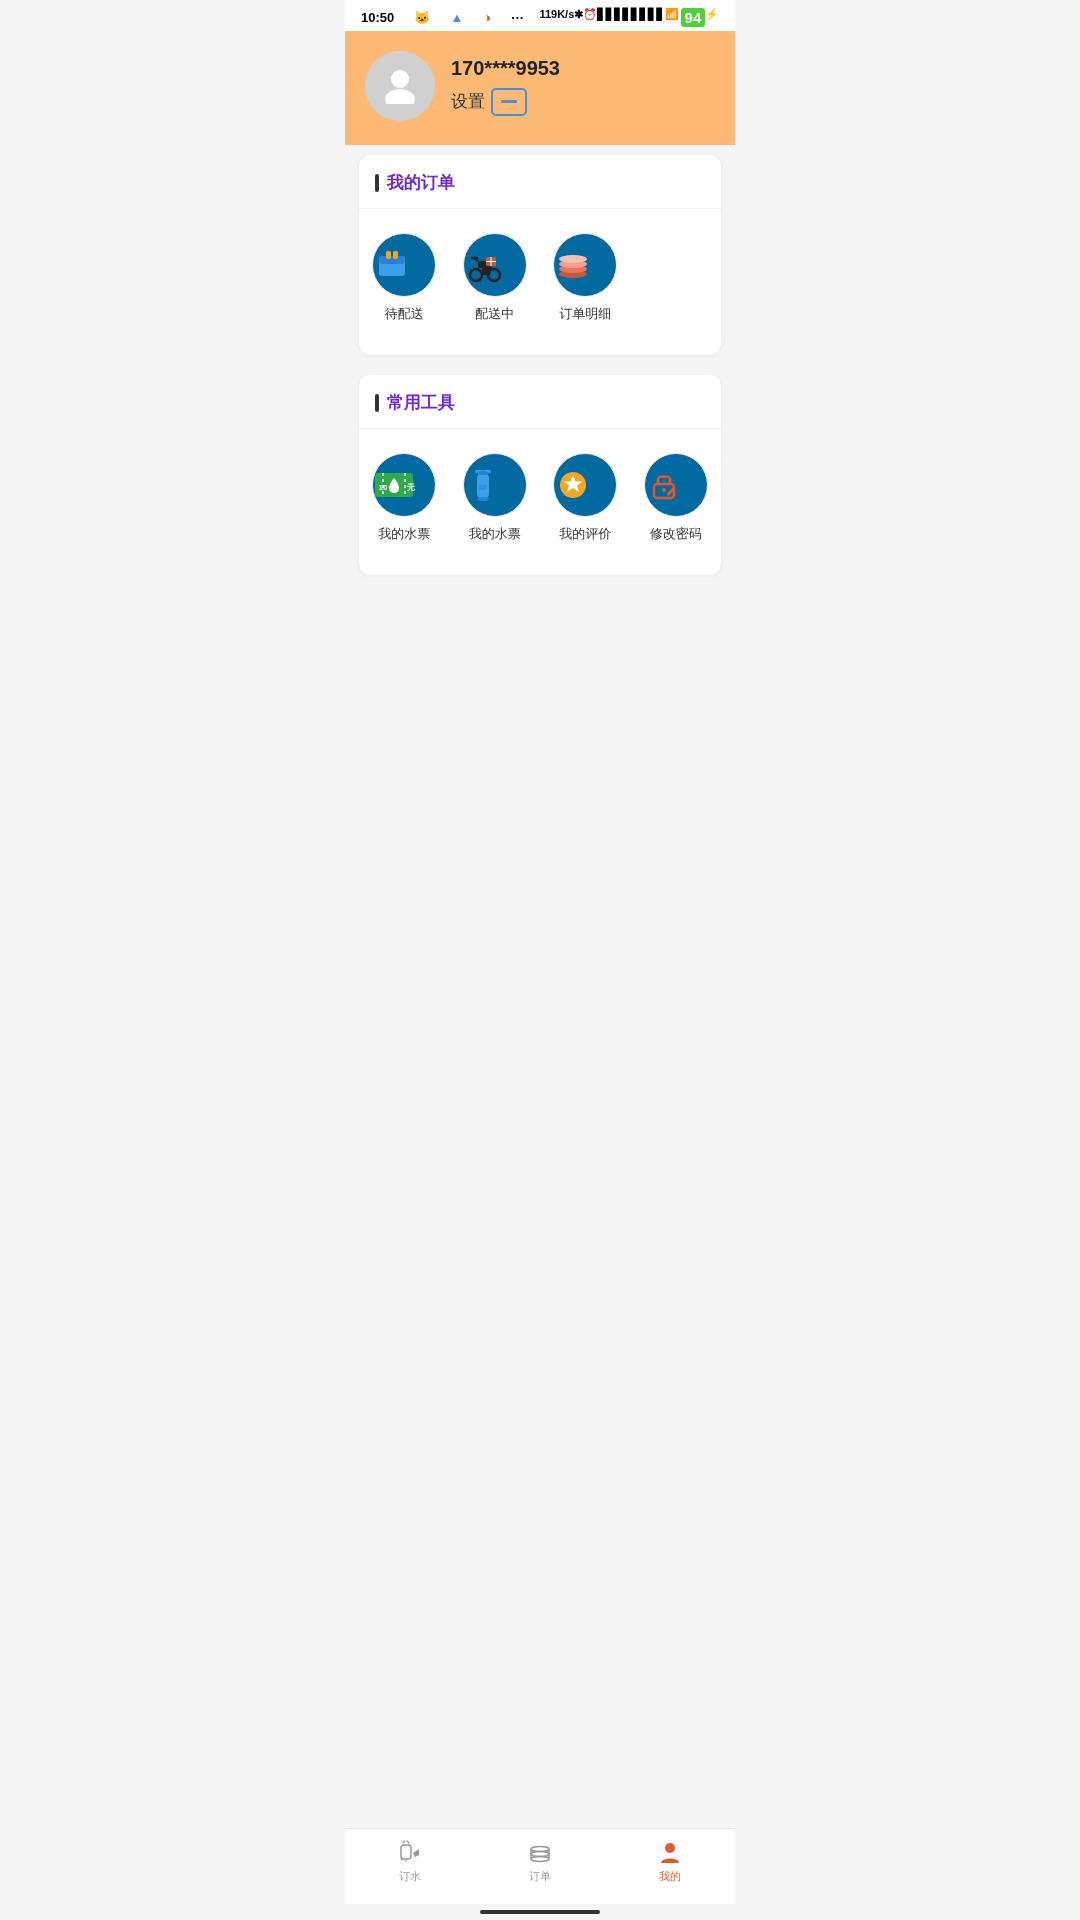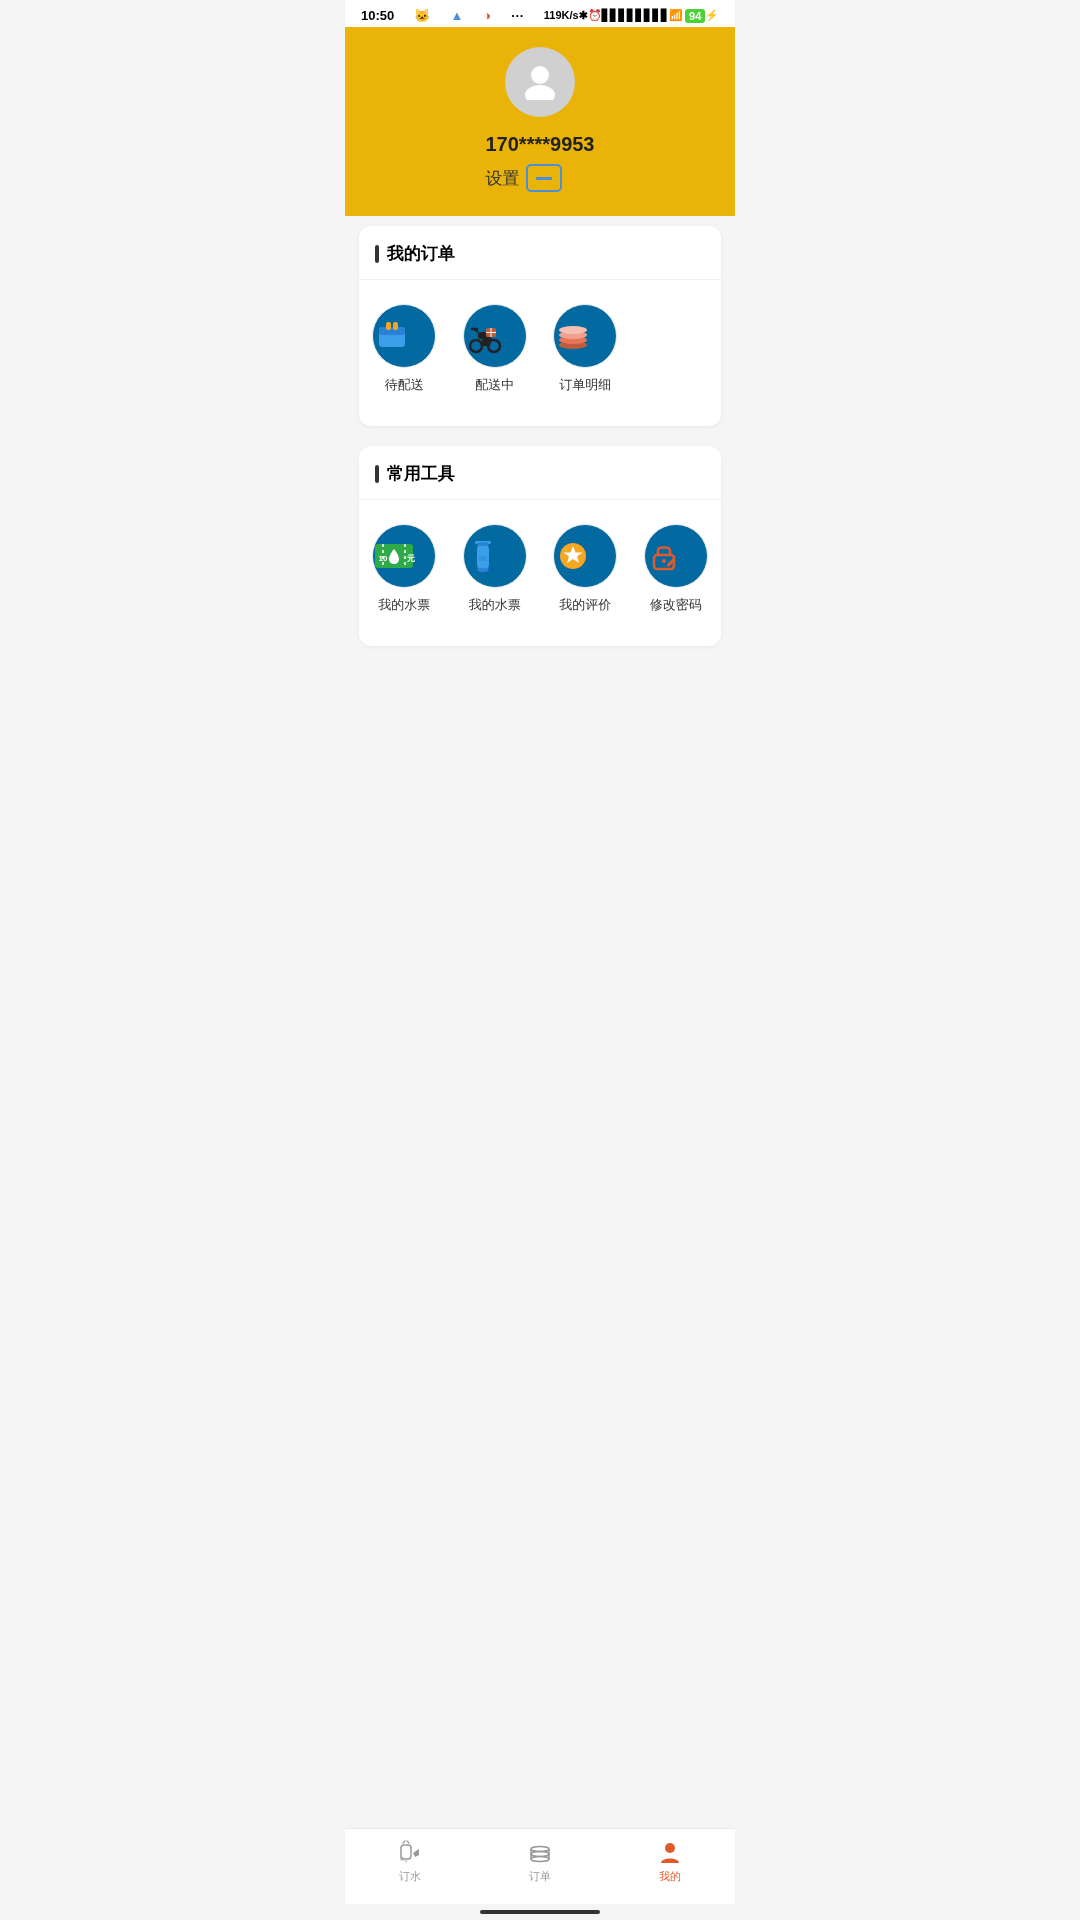--- a/index.html
+++ b/index.html
@@ -23,21 +23,21 @@
       align-items: center;
       padding: 8px 16px 4px;
       background: #fff;
       font-size: 13px;
       font-weight: 600;
     }
     .status-left { display: flex; align-items: center; gap: 20px; }
     .status-right { display: flex; gap: 0; font-size: 11px; }
     .battery-box {
       display: inline-flex; align-items: center; justify-content: center;
-      background: #4cd137; color: #fff; font-size: 11px; font-weight: 700;
+      background: #4cd137; color: #fff; font-size: 15px; font-weight: 700;
       border-radius: 3px; padding: 1px 4px; margin-left: 2px;
     }
 
     
     .profile-header {
       background: #fff;
       padding: 20px 20px 24px;
       display: flex;
       align-items: center;
       gap: 16px;
@@ -71,21 +71,21 @@
     .card {
       background: #fff;
       border-radius: 12px;
       margin: 10px 14px;
       padding: 16px 0 20px;
       box-shadow: 0 1px 4px rgba(0,0,0,0.06);
     }
     .card-title {
       display: flex; align-items: center; gap: 8px;
       padding: 0 16px 14px;
-      font-size: 17px; font-weight: 600; color: #000000;
+      font-size: 17px; font-weight: 600; color: #6d28d9;
       border-bottom: 1px solid #f0f0f0;
     }
     .card-title-bar {
       width: 4px; height: 18px;
       background: #333; border-radius: 2px;
     }
 
     
     .icon-grid {
       display: flex;
@@ -152,21 +152,21 @@
     <span>✱</span>
     <span>⏰</span>
     <span>▋▋▋▋</span>
     <span>▋▋▋▋</span>
     <span>📶</span>
     <span class="battery-box">94</span>
     <span>⚡</span>
   </div>
 </div>
 
-<div class="profile-header" style="background:#eab308;flex-direction:column;">
+<div class="profile-header" style="background:#fdba74;">
   <div class="avatar-circle">
     <span class="avatar-icon">
       <svg viewBox="0 0 40 40" xmlns="http://www.w3.org/2000/svg" fill="#bbb">
         <circle cx="20" cy="15" r="9"></circle>
         <ellipse cx="20" cy="35" rx="15" ry="10"></ellipse>
       </svg>
     </span>
   </div>
   <div class="profile-info">
     <span class="profile-phone">170****9953</span>

